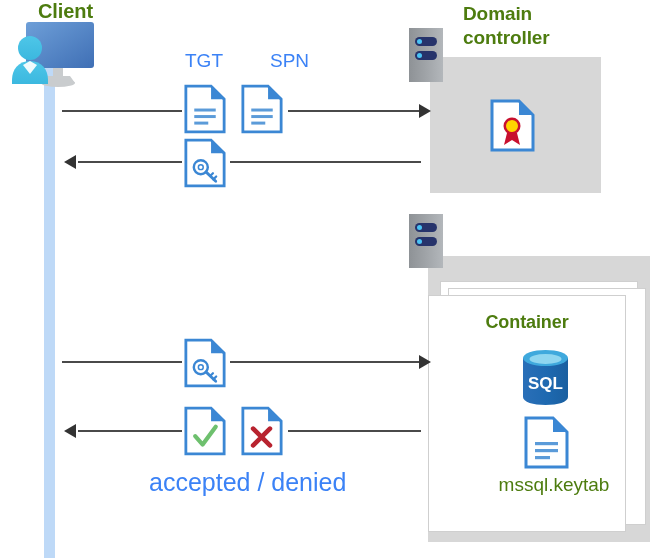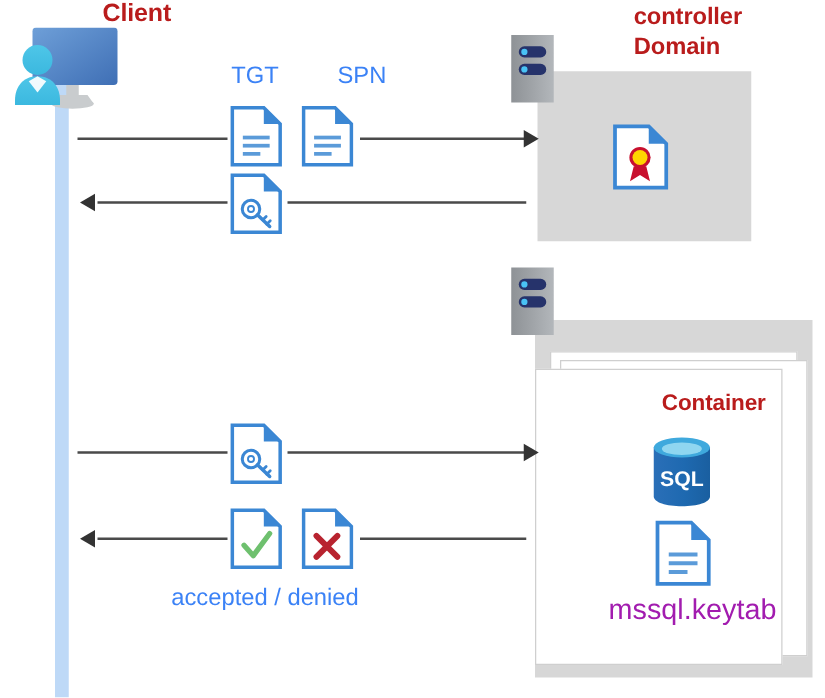--- a/index.html
+++ b/index.html
@@ -18,23 +18,22 @@
   
   .lifeline{
     position:absolute;
     left:44px;top:62px;width:11px;height:496px;
     background:#bed9f7;
   }
 
   
   .title{
     font-weight:bold;
-    color:#b91c1c;
+    color:#4d7c0f;
     letter-spacing:-0.1px;
-    margin-left:44px;
   }
   .client-title{position:absolute;left:38px;top:0px;font-size:20px;}
   .dc-title{position:absolute;left:463px;top:2px;font-size:19px;line-height:24px;width:160px;}
   .linux-title{position:absolute;left:463px;top:222px;font-size:19px;}
   .container-title{position:absolute;left:0;top:310px;width:210px;text-align:center;font-size:18px;}
 
   
   .zone{position:absolute;background:#d7d7d7;}
   .zone-dc{left:430px;top:57px;width:171px;height:136px;}
   .zone-linux{left:428px;top:256px;width:222px;height:286px;}
@@ -65,35 +64,35 @@
   }
   .arrowhead.left{
     border-top:7px solid transparent;border-bottom:7px solid transparent;
     border-right:12px solid #333333;
   }
 
   
   .lbl{position:absolute;color:#3b82f6;font-size:19px;}
   .lbl-tgt{left:185px;top:50px;}
   .lbl-spn{left:242px;top:50px;margin-left:28px;}
-  .lbl-accepted{left:137px;top:468px;font-size:19px;}
+  .lbl-accepted{left:149px;top:468px;font-size:25px;}
 
   
   .doc{position:absolute;}
   .doc svg{display:block;}
 
   
   .card{position:absolute;background:#ffffff;border:1px solid #cfcfcf;}
   .card.c1{left:440px;top:281px;width:196px;height:235px;}
   .card.c2{left:448px;top:288px;width:196px;height:235px;}
   .card.c3{left:428px;top:295px;width:196px;height:235px;}
 
   .keytab-label{
     position:absolute;left:456px;top:474px;width:196px;text-align:center;
-    font-size:23px;color:#a21caf;
+    font-size:19px;color:#4d7c0f;
   }
 </style>
 </head>
 <body>
 
 <div id="canvas">
 
   <div class="lifeline"></div>
 
   <div class="title client-title">Client</div>
@@ -122,22 +121,22 @@
       <path d="M22 39 l-7 4 l7 9 l7 -9 z" fill="#ffffff" opacity="0.92"></path>
     </svg>
   </div>
 
   <div class="zone zone-dc"></div>
   <div class="rack rack-dc">
     <span class="led l1"></span>
     <span class="led l2"></span>
   </div>
   <div class="title dc-title">
+    <div>Domain</div>
     <div>controller</div>
-    <div>Domain</div>
   </div>
 
   <div class="doc" style="left:490px;top:99px;">
     <svg width="45" height="53" viewBox="0 0 45 53">
       <path d="M2 2 h27 l14 14 v35 h-41 z" fill="#ffffff" stroke="#3b87d4" stroke-width="3"></path>
       <path d="M29 2 l14 14 h-14 z" fill="#3b87d4"></path>
       <circle cx="22" cy="27" r="8.5" fill="#c8102e"></circle>
       <circle cx="22" cy="27" r="6" fill="#ffd400"></circle>
       <path d="M17 34 l-3 12 l8 -5 l8 5 l-3 -12 z" fill="#c8102e"></path>
     </svg>

